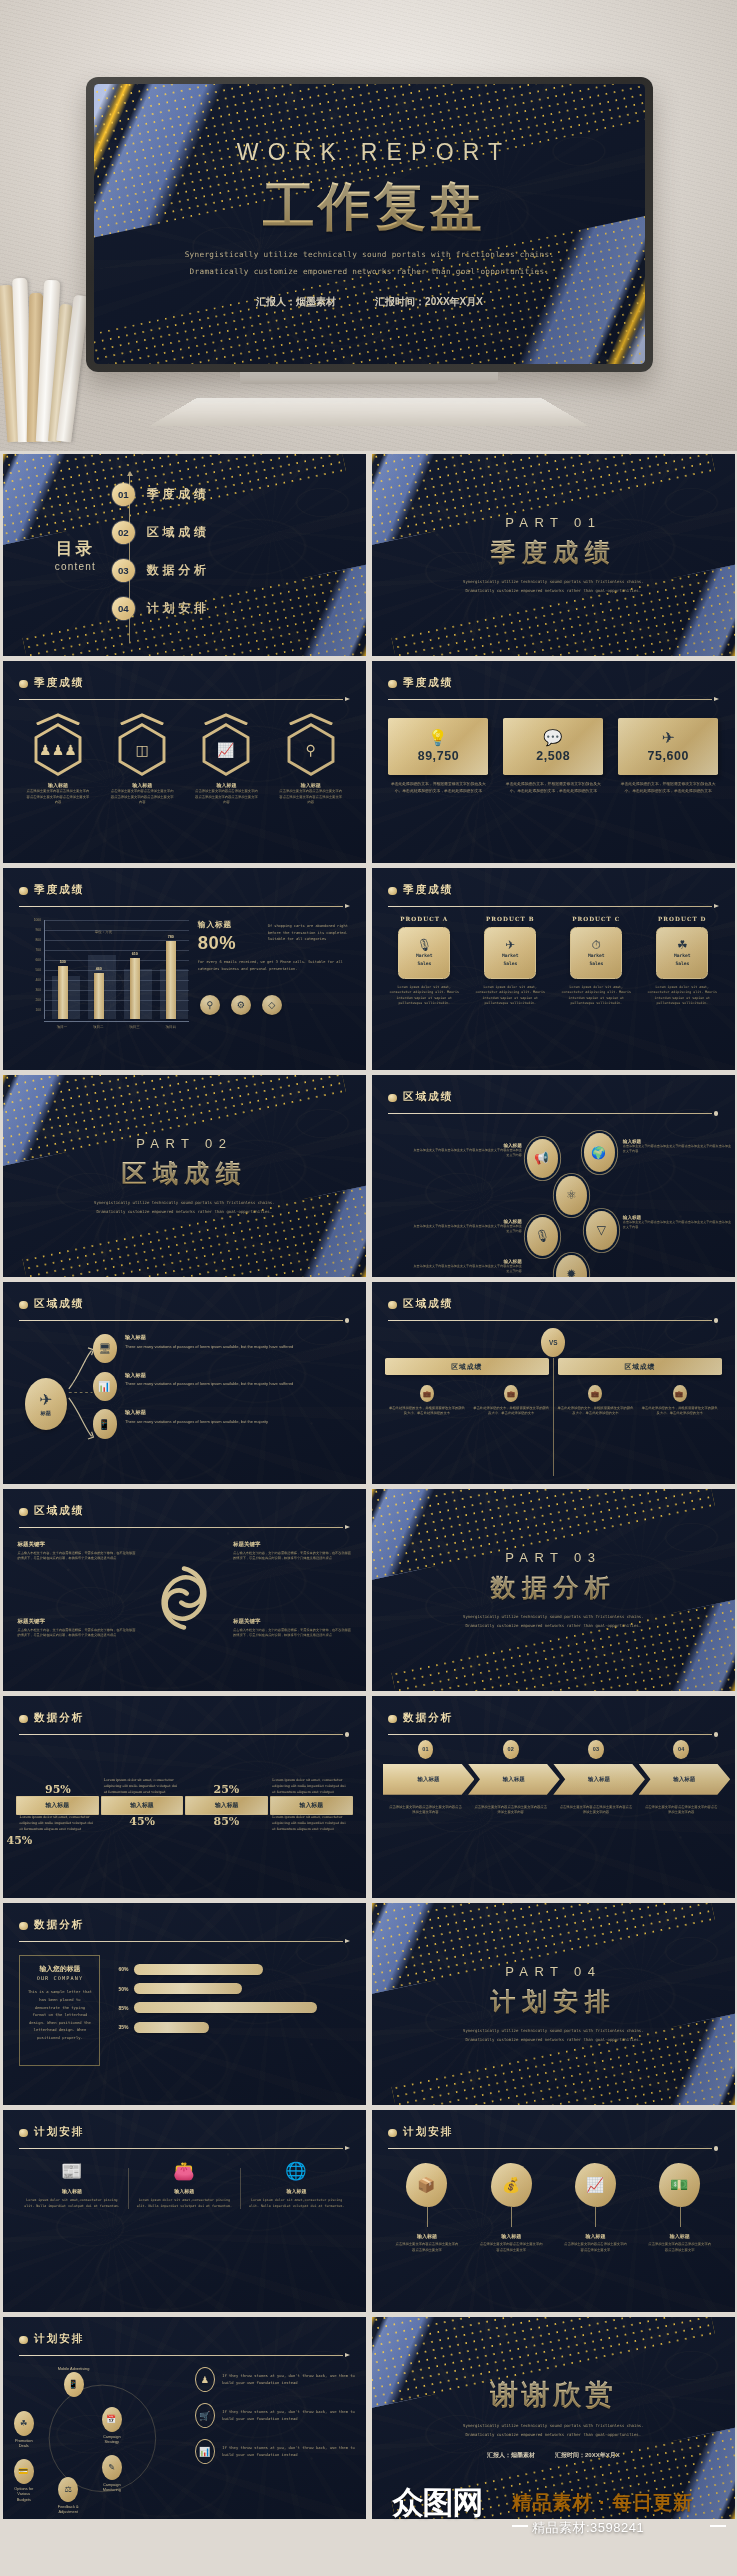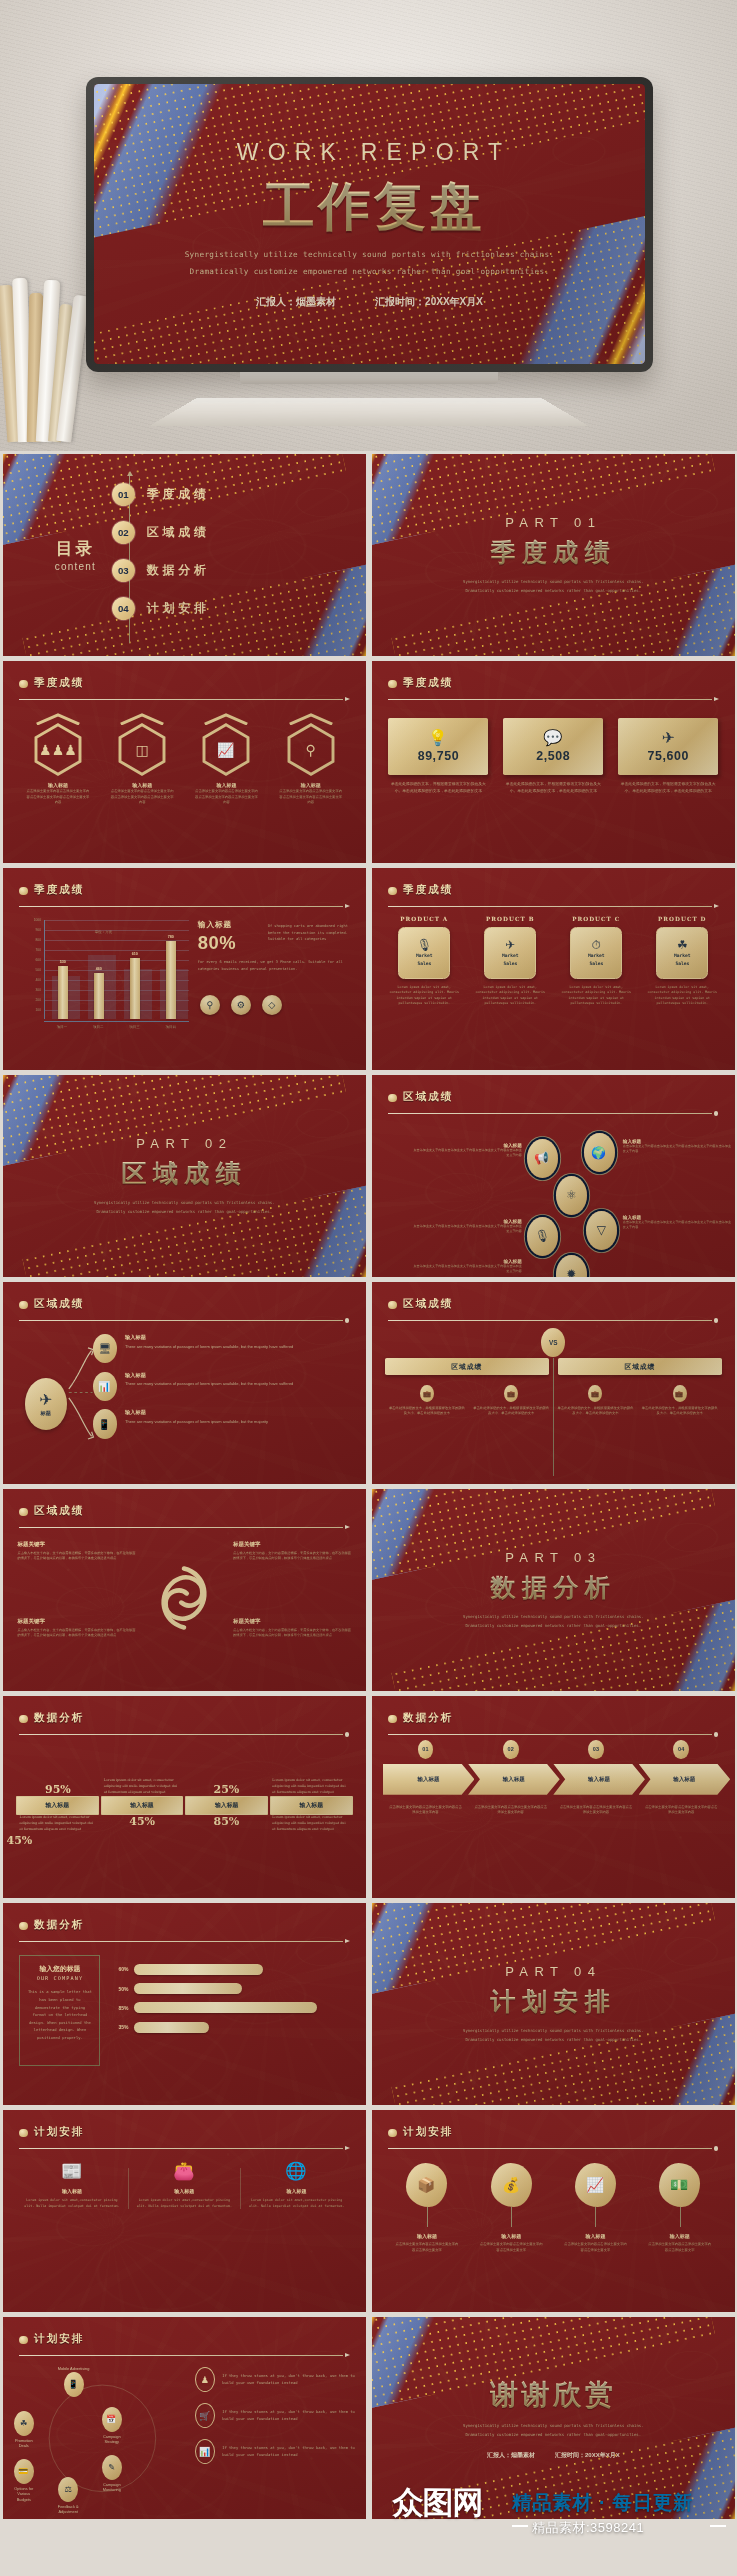--- a/index.html
+++ b/index.html
@@ -47,21 +47,21 @@
   }
   #stand2 {
     position:absolute; left:50%; top:384px; transform:translateX(-50%) perspective(184px) rotateX(58deg);
     width:387px; height:53px;
     background:linear-gradient(180deg,#f3f1ec,#e2ddd5 50%,#cdc7bd);
     border-radius:2.8px;
   }
   
   .slide {
     position:relative; overflow:hidden;
-    background:#7f1d1d;
+    background:#0f172a;
     color:#e8d9ae;
   }
   .slide .floral {
     position:absolute; inset:0; opacity:.5;
     background-image:
       radial-gradient(circle at 18% 40%, rgba(183,156,107,.11) 0 0.9px, transparent 1.5px),
       radial-gradient(circle at 62% 22%, rgba(183,156,107,.10) 0 0.9px, transparent 1.5px),
       radial-gradient(circle at 85% 70%, rgba(183,156,107,.10) 0 0.9px, transparent 1.5px),
       radial-gradient(ellipse 55px 31px at 24% 58%, transparent 58%, rgba(176,150,103,.10) 60%, transparent 64%),
       radial-gradient(ellipse 77px 44px at 70% 46%, transparent 60%, rgba(176,150,103,.09) 62%, transparent 66%),
@@ -388,21 +388,21 @@
     text-shadow:0 0.9px 0.9px rgba(0,0,0,.3);
   }
   .th-sub { font-size:4px; line-height:2; color:#b8a87e; font-family:"DejaVu Sans Mono", monospace; margin-top:8.3px; text-align:center; }
   .th-meta { margin-top:12px; display:flex; gap:20px; font-size:6px; font-weight:bold; color:#eee3c8; }
   
   #wm { position:absolute; left:385px; top:2467px; width:352px; height:109px; pointer-events:none; z-index:40; }
   #wm .logo {
     position:absolute; left:7.4px; top:14.7px; font-size:31px; font-weight:bold; letter-spacing:-0.9px;
     color:#fff; text-shadow:0 0.9px 2.8px rgba(0,0,0,.5); font-family:"DejaVu Sans", sans-serif;
   }
-  #wm .tag { position:absolute; left:127px; top:22px; font-size:19.3px; font-weight:bold; color:#0369a1; letter-spacing:0.9px; text-shadow:0 0.9px 2.8px rgba(0,0,0,.5); }
+  #wm .tag { position:absolute; left:127px; top:22px; font-size:19.3px; font-weight:bold; color:#a16207; letter-spacing:0.9px; text-shadow:0 0.9px 2.8px rgba(0,0,0,.5); }
   #wm .num { position:absolute; left:147px; top:52px; font-size:13px; color:#fff; letter-spacing:0.5px; text-shadow:0 0.9px 2.8px rgba(0,0,0,.5); }
   #wm .dashL, #wm .dashR { position:absolute; top:58px; width:15.7px; height:1.5px; background:#fff; }
   #wm .dashL { left:127px; } #wm .dashR { right:11px; }
 </style>
 </head>
 <body>
 
 <div id="hero">
   <div class="grain"></div>
   <div class="vign"></div>

